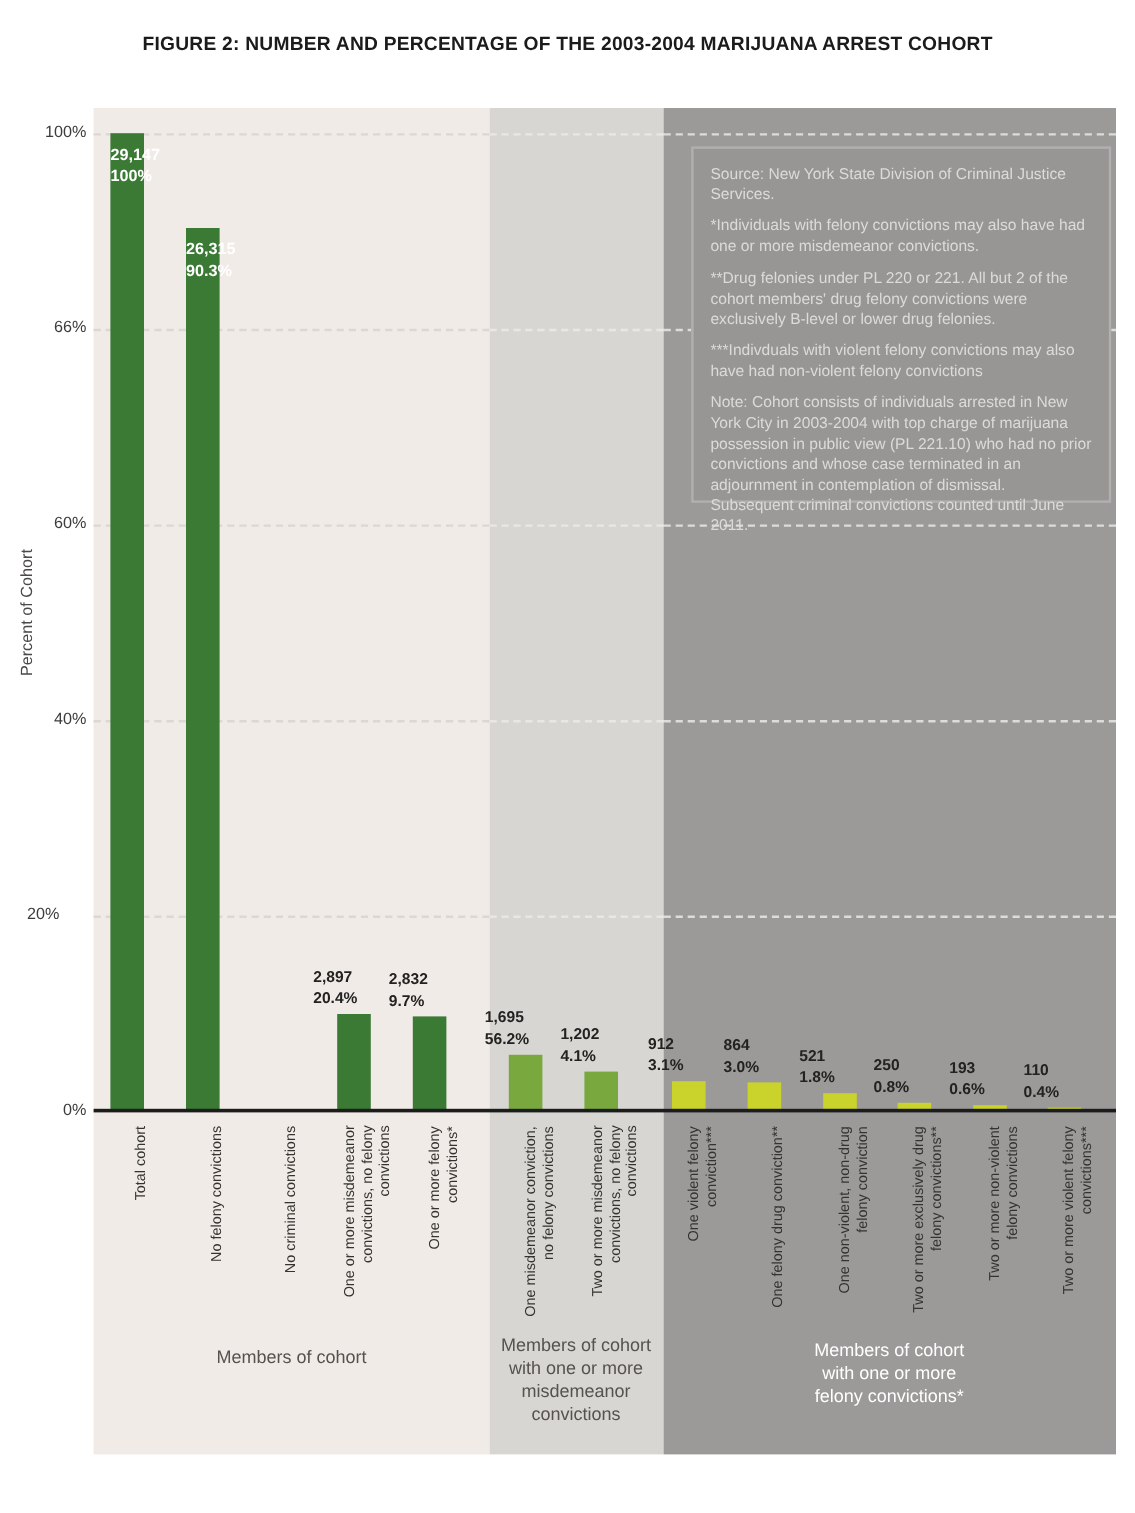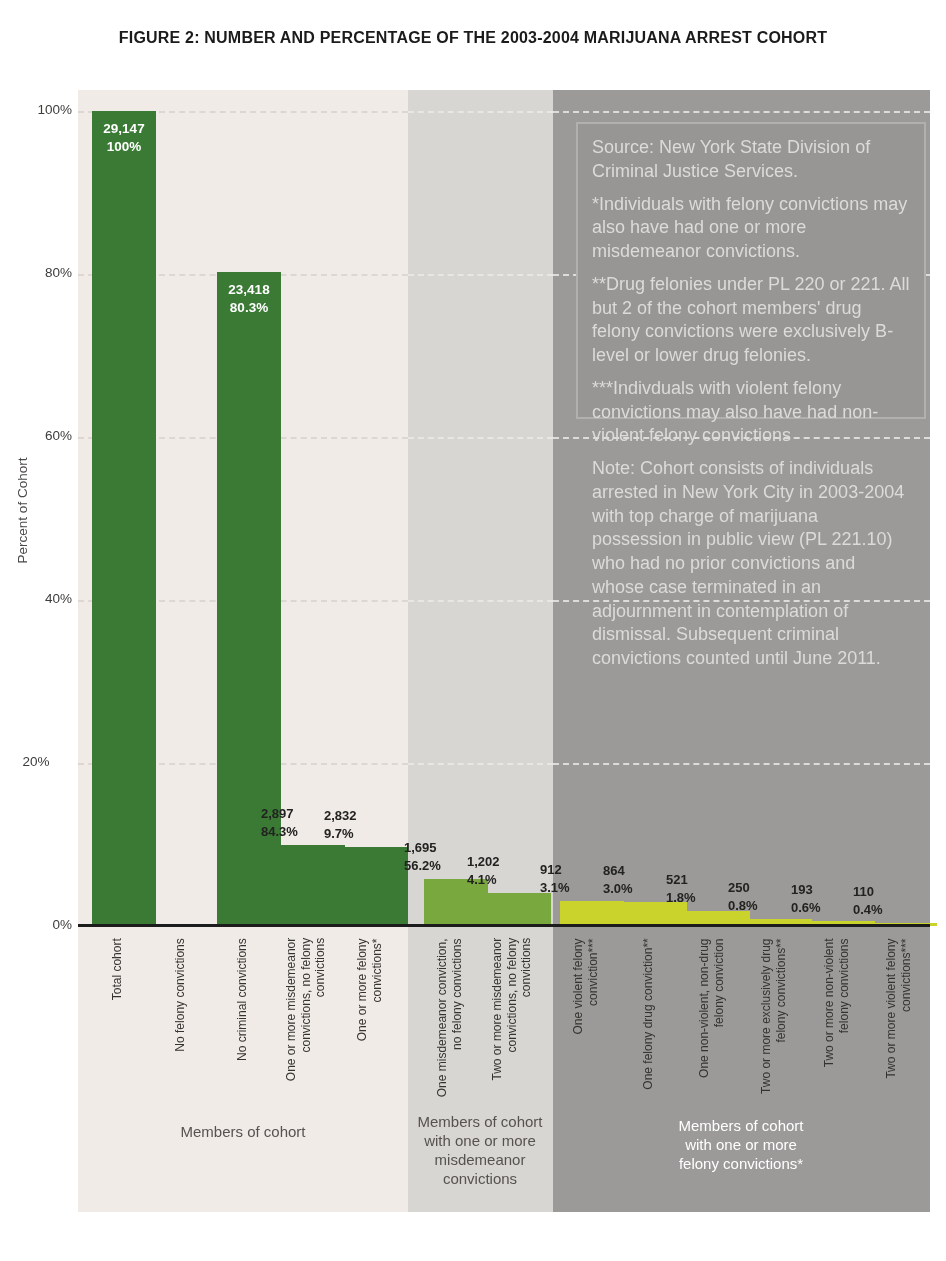--- a/index.html
+++ b/index.html
@@ -27,21 +27,21 @@
   .ytick{position:absolute;left:0;width:72px;text-align:right;font-size:13.5px;color:#3d3c3b;}
   .ylab-outer{position:absolute;left:22px;top:370px;width:0;height:280px;
     display:flex;align-items:center;justify-content:center;}
   .ylab-text{flex:none;width:280px;transform:rotate(-90deg);text-align:center;
     font-size:13.5px;color:#4a4947;white-space:nowrap;}
 
   
   .baseline{position:absolute;left:78px;top:924px;width:852px;height:3px;background:#1c1c1c;}
 
   
-  .bar{position:absolute;bottom:335px;width:64px;}
+  .bar{position:absolute;bottom:335px;width:28px;}
   .dg{background:#3a7a35;}
   .mg{background:#79a93e;}
   .yg{background:#c9d32c;}
   .vlab-in{position:absolute;top:9px;left:0;right:0;text-align:center;color:#ffffff;
     font-weight:bold;font-size:13.5px;line-height:18px;}
   .vlab-in span{display:block;}
   .vlab-out{position:absolute;width:90px;text-align:left;color:#222220;
     font-weight:bold;font-size:13px;line-height:18px;}
   .vlab-out span{display:block;}
 
@@ -51,21 +51,21 @@
   .xlab-text{flex:none;width:160px;transform:rotate(-90deg);text-align:right;
     font-size:12px;line-height:14.5px;color:#34332f;}
 
   
   .glab{position:absolute;text-align:center;font-size:15px;line-height:19px;color:#55524f;}
   .glab.white{color:#ffffff;}
 
   
   .notebox{position:absolute;left:576px;top:122px;width:350px;height:297px;
     box-sizing:border-box;background:#979695;border:2px solid #b2b0af;
-    padding:12px 14px;color:#dcdbda;font-size:18px;line-height:1.32;}
+    padding:12px 14px;color:#dcdbda;font-size:13px;line-height:1.32;}
   .notebox p{margin:0 0 9px 0;}
 </style>
 </head>
 <body>
 
 <div id="app">
 
   <div class="fig-title">
     <div>FIGURE 2: NUMBER AND PERCENTAGE OF THE 2003-2004 MARIJUANA ARREST COHORT</div>
   </div>
@@ -94,21 +94,21 @@
       <span class="gb"></span>
       <span class="gc"></span>
     </div>
   <div class="grid" style="top:763px;">
       <span class="ga"></span>
       <span class="gb"></span>
       <span class="gc"></span>
     </div>
 
   <div class="ytick" style="top:102px;">100%</div>
-  <div class="ytick" style="top:265px;">80%</div>
+  <div class="ytick" style="top:265px;">66%</div>
   <div class="ytick" style="top:428px;">60%</div>
   <div class="ytick" style="top:591px;">40%</div>
   <div class="ytick" style="top:754px;text-align:center;">20%</div>
   <div class="ytick" style="top:917px;">0%</div>
 
   <div class="ylab-outer">
     <div class="ylab-text">Percent of Cohort</div>
   </div>
 
   <div class="notebox">
@@ -118,40 +118,40 @@
     <p>***Indivduals with violent felony convictions may also have had non-violent felony convictions</p>
     <p>Note: Cohort consists of individuals arrested in New York City in 2003-2004 with top charge of marijuana possession in public view (PL 221.10) who had no prior convictions and whose case terminated in an adjournment in contemplation of dismissal. Subsequent criminal convictions counted until June 2011.</p>
   </div>
 
   <div class="bar dg" style="left:92px;height:815px;">
     <div class="vlab-in">
       <span>29,147</span>
       <span>100%</span>
     </div>
   </div>
-  <div class="bar dg" style="left:217px;height:654px;">
+  <div class="bar dg" style="left:155px;height:736px;">
     <div class="vlab-in">
-      <span>23,418</span>
-      <span>80.3%</span>
+      <span>26,315</span>
+      <span>90.3%</span>
     </div>
   </div>
   <div class="bar dg" style="left:281px;height:81px;"></div>
   <div class="bar dg" style="left:344px;height:79px;"></div>
   <div class="bar mg" style="left:424px;height:47px;"></div>
   <div class="bar mg" style="left:487px;height:33px;"></div>
   <div class="bar yg" style="left:560px;height:25px;"></div>
   <div class="bar yg" style="left:623px;height:24px;"></div>
   <div class="bar yg" style="left:686px;height:15px;"></div>
   <div class="bar yg" style="left:748px;height:7px;"></div>
   <div class="bar yg" style="left:811px;height:5px;"></div>
   <div class="bar yg" style="left:873px;height:3px;"></div>
 
   <div class="vlab-out" style="left:261px;top:805px;">
     <span>2,897</span>
-    <span>84.3%</span>
+    <span>20.4%</span>
   </div>
   <div class="vlab-out" style="left:324px;top:807px;">
     <span>2,832</span>
     <span>9.7%</span>
   </div>
   <div class="vlab-out" style="left:404px;top:839px;">
     <span>1,695</span>
     <span>56.2%</span>
   </div>
   <div class="vlab-out" style="left:467px;top:853px;">

